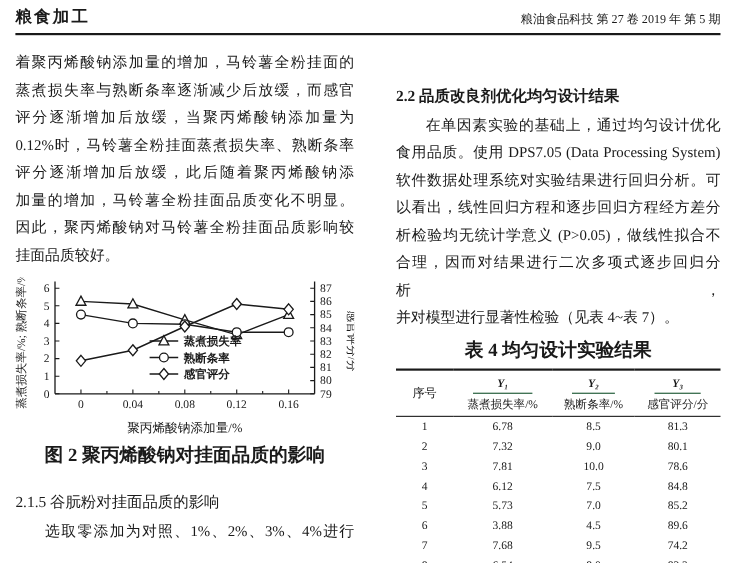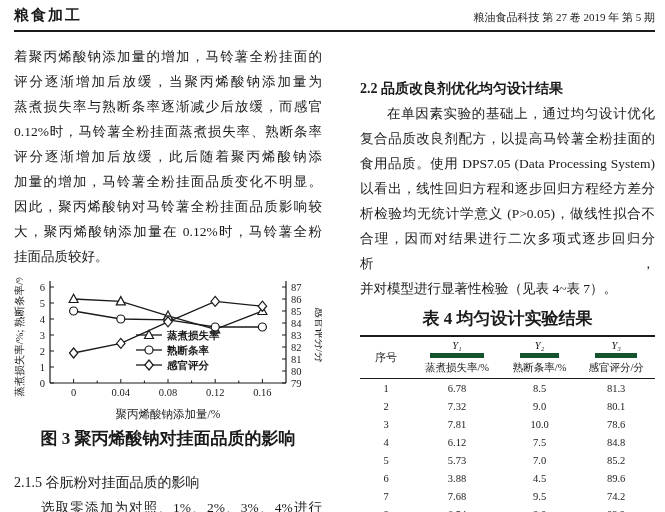--- a/index.html
+++ b/index.html
@@ -25,47 +25,46 @@
   .figure { margin-top:8px; }
   .figure svg { display:block; }
   .fig-cap { margin-top:2px; }
   .tbl-cap { margin:6px 0 5px 0; }
   svg text { font-family:"Liberation Serif","DejaVu Serif",serif; fill:#1a1a1a; }
   .dtable { width:100%; border-collapse:collapse; border-top:2px solid #1a1a1a; border-bottom:2px solid #1a1a1a; font-size:10.5px; }
   .dtable th, .dtable td { font-weight:normal; text-align:center; padding:0; }
   .dtable td { height:18px; }
   .ghead th { height:21px; vertical-align:bottom; }
   .ghead th.snum { vertical-align:middle; border-bottom:1.5px solid #1a1a1a; font-size:11px; }
-  .yh .yline { border-bottom:5px solid #14532d; margin:0 18px; padding-bottom:2px; }
+  .yh .yline { border-bottom:1px solid #14532d; margin:0 18px; padding-bottom:2px;font-weight:bold; }
   .yi { font-style:italic; }
   .shead th { border-bottom:1.5px solid #1a1a1a; height:20px; }
   .c-num { width:52px; }
 </style>
 </head>
 <body>
 
 <div class="page">
 
   <div class="hdr">
     <span class="hdr-left">粮食加工</span>
     <span class="hdr-right">粮油食品科技 第 27 卷 2019 年 第 5 期</span>
   </div>
 
   <div class="columns">
 
     <div class="col">
       <div class="para">
           <div class="tline">着聚丙烯酸钠添加量的增加，马铃薯全粉挂面的</div>
+          <div class="tline">蒸煮损失率与熟断条率逐渐减少后放缓，而感官</div>
           <div class="tline">评分逐渐增加后放缓，当聚丙烯酸钠添加量为</div>
-          <div class="tline">蒸煮损失率与熟断条率逐渐减少后放缓，而感官</div>
           <div class="tline">0.12%时，马铃薯全粉挂面蒸煮损失率、熟断条率</div>
           <div class="tline">评分逐渐增加后放缓，此后随着聚丙烯酸钠添</div>
           <div class="tline">加量的增加，马铃薯全粉挂面品质变化不明显。</div>
           <div class="tline">因此，聚丙烯酸钠对马铃薯全粉挂面品质影响较</div>
-          <div class="tline">大，聚丙烯酸钠添加量在 0.12%时，马铃薯全粉</div>
           <div class="tline last">挂面品质较好。</div>
         </div>
 
       <div class="figure">
         <svg id="fig4-svg" width="308" height="148">
             <line x1="36" y1="4" x2="36" y2="106" stroke="#1a1a1a" stroke-width="1.2"></line>
             <line x1="36" y1="106" x2="272" y2="106" stroke="#1a1a1a" stroke-width="1.2"></line>
             <line x1="272" y1="4" x2="272" y2="106" stroke="#1a1a1a" stroke-width="1.2"></line>
             <line x1="36" y1="106" x2="40" y2="106" stroke="#1a1a1a" stroke-width="1"></line>
             <text x="31" y="109.5" font-size="10.5" text-anchor="end">0</text>
@@ -137,35 +136,35 @@
             <line x1="122" y1="73" x2="148" y2="73" stroke="#1a1a1a" stroke-width="1.3"></line>
             <circle cx="135" cy="73" r="4" fill="#fff" stroke="#1a1a1a" stroke-width="1.2"></circle>
             <text x="153" y="76.8" font-size="10.5" font-weight="600">熟断条率</text>
             <line x1="122" y1="88" x2="148" y2="88" stroke="#1a1a1a" stroke-width="1.3"></line>
             <path d="M 135 83 L 139.2 88 L 135 93 L 130.8 88 Z" fill="#fff" stroke="#1a1a1a" stroke-width="1.2"></path>
             <text x="153" y="91.8" font-size="10.5" font-weight="600">感官评分</text>
             <text x="9" y="58" font-size="10.5" text-anchor="middle" transform="rotate(-90 9 58)">蒸煮损失率/%; 熟断条率/%</text>
             <text x="302" y="58" font-size="10.5" text-anchor="middle" transform="rotate(90 302 58)">感官评分/分</text>
             <text x="154" y="141" font-size="11.5" text-anchor="middle">聚丙烯酸钠添加量/%</text>
           </svg>
-        <div class="caption fig-cap">图 3  聚丙烯酸钠对挂面品质的影响</div>
+        <div class="caption fig-cap">图 2  聚丙烯酸钠对挂面品质的影响</div>
       </div>
 
       <div class="sec-head" style="margin-top:20px;">2.1.5  谷朊粉对挂面品质的影响</div>
       <div class="para indent cont">
           <div class="tline last">选取零添加为对照、1%、2%、3%、4%进行</div>
         </div>
     </div>
 
     <div class="col">
       <div class="sec-head bold">2.2  品质改良剂优化均匀设计结果</div>
       <div class="para indent">
           <div class="tline">在单因素实验的基础上，通过均匀设计优化</div>
-          <div class="tline">复合品质改良剂配方，以提高马铃薯全粉挂面的</div>
           <div class="tline">食用品质。使用 DPS7.05 (Data Processing System)</div>
+          <div class="tline">软件数据处理系统对实验结果进行回归分析。可</div>
           <div class="tline">以看出，线性回归方程和逐步回归方程经方差分</div>
           <div class="tline">析检验均无统计学意义 (P&gt;0.05)，做线性拟合不</div>
           <div class="tline">合理，因而对结果进行二次多项式逐步回归分析，</div>
           <div class="tline last">并对模型进行显著性检验（见表 4~表 7）。</div>
         </div>
 
       <div class="caption tbl-cap">表 4  均匀设计实验结果</div>
 
       <table class="dtable">
         <thead>

